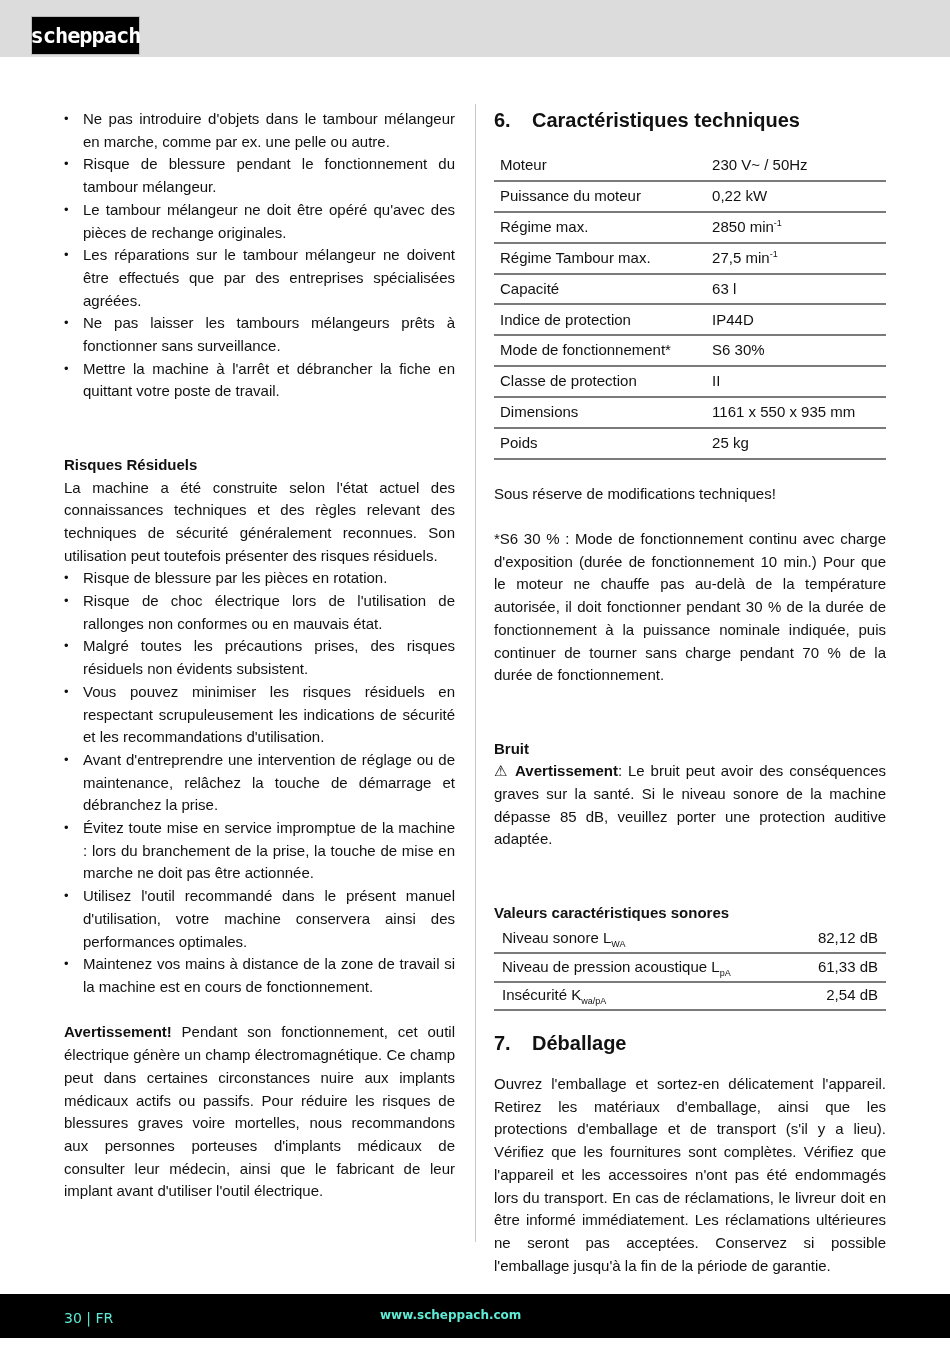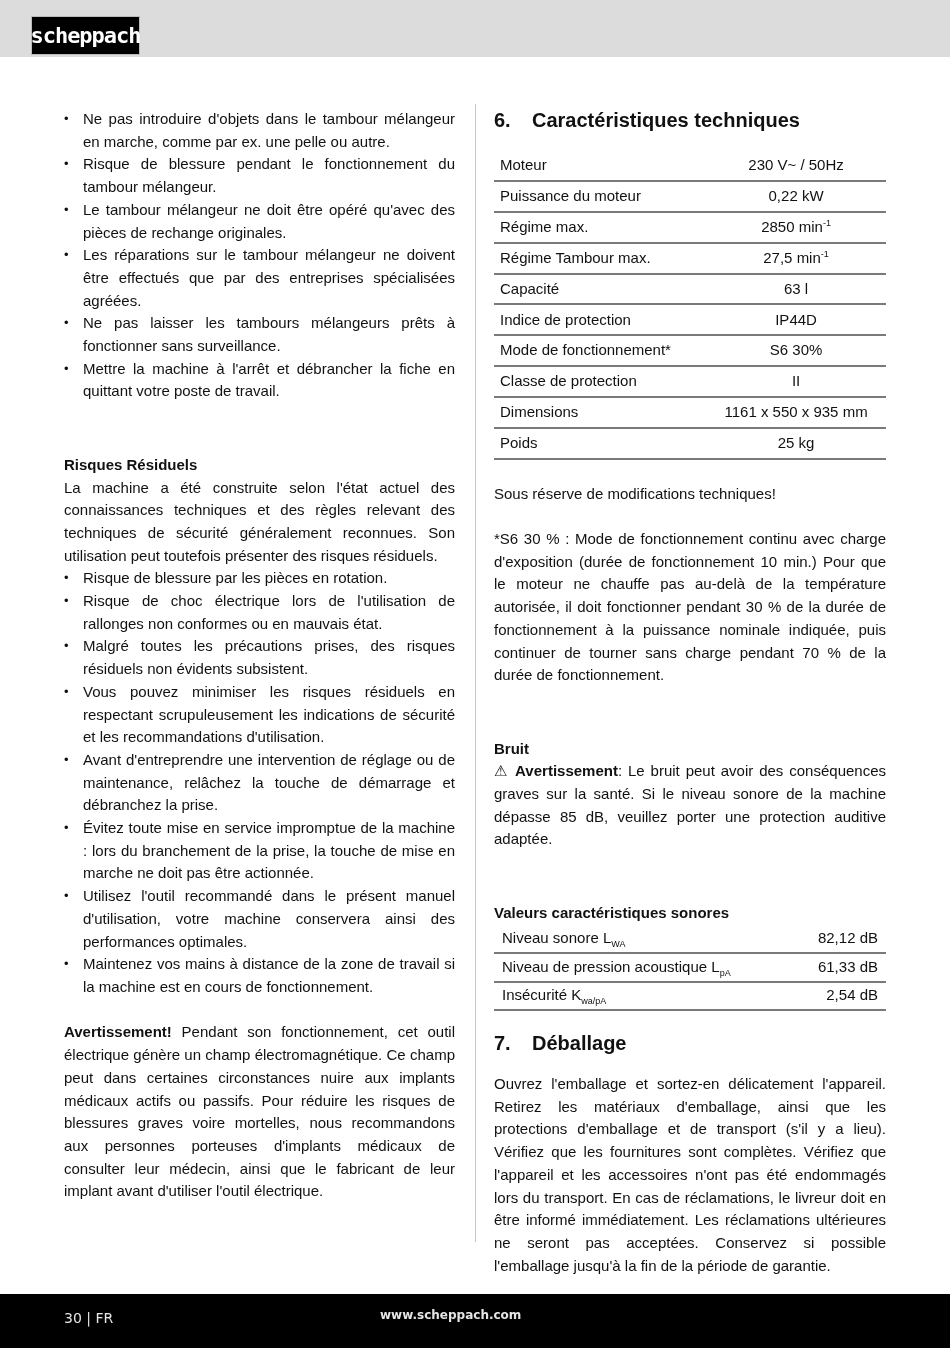--- a/index.html
+++ b/index.html
@@ -44,33 +44,33 @@
       font-size: 20px; font-weight: bold; line-height: 24px;
       display: flex; margin-bottom: 18px;
     }
     h2.section .num { width: 38px; }
 
     table.specs { width: 100%; border-collapse: collapse; font-size: 15px; }
     table.specs td {
       height: 30.9px; padding: 0 6px; border-bottom: 2px solid #7a7a7a;
       vertical-align: middle;
     }
-    table.specs td.val { text-align: center; }
+    table.specs td.val { text-align: left; }
     sup, sub { font-size: 9px; line-height: 0; }
 
     table.sound { width: 100%; border-collapse: collapse; font-size: 15px; }
     table.sound td {
       height: 28.5px; padding: 0 8px; border-bottom: 2px solid #7a7a7a;
       vertical-align: middle;
     }
     table.sound td.val { text-align: right; }
 
     .footer-band {
-      position: absolute; left: 0; top: 1294px; width: 950px; height: 54px;
-      background: #000000; color: #e5e5e5;
+      position: absolute; left: 0; top: 1294px; width: 950px; height: 44px;
+      background: #000000; color: #5eead4;
     }
     .page-num {
       position: absolute; left: 64px; top: 16px; font-size: 14px;
       font-family: "DejaVu Sans", sans-serif;
     }
     .site {
       position: absolute; left: 380px; top: 14px; font-size: 12px;
       font-family: "DejaVu Sans", sans-serif; font-weight: bold;
     }
   </style>

